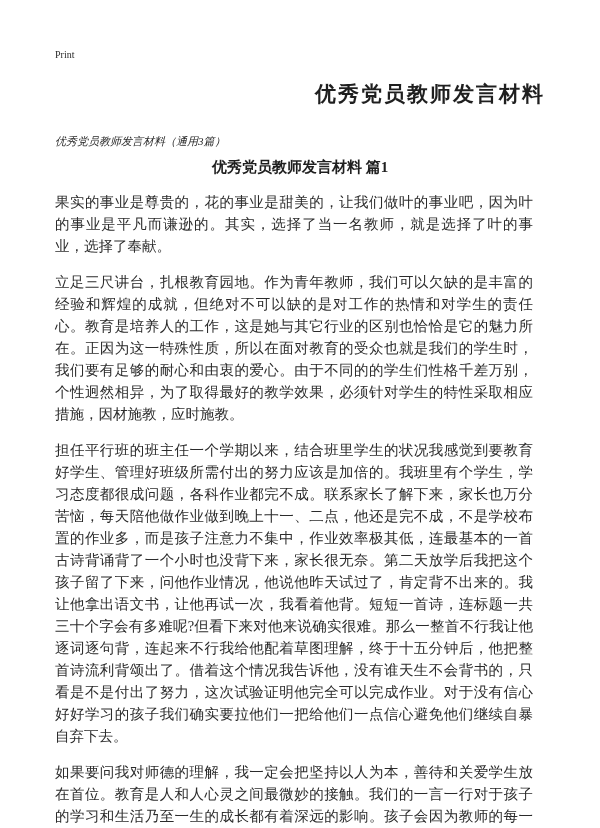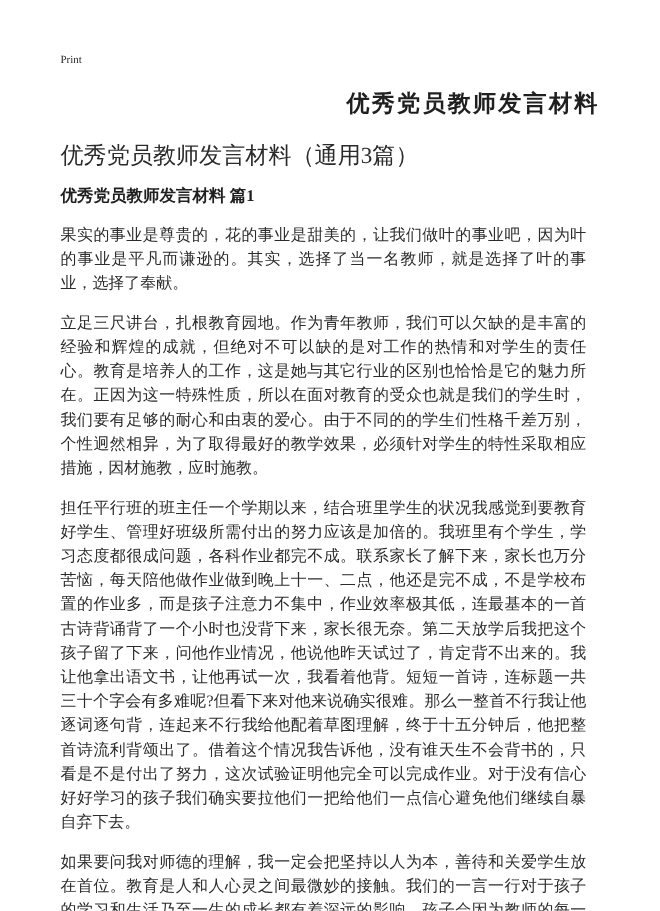--- a/index.html
+++ b/index.html
@@ -36,30 +36,32 @@
     margin: 18px 0 0 0;
     text-align: right;
     font-size: 21px;
     font-weight: bold;
     letter-spacing: 2px;
     line-height: 26px;
     color: #1f1f1f;
   }
   .doc-subtitle {
     margin: 24px 0 0 0;
-    font-size: 21px;
+    font-size: 11px;
     line-height: 20px;
     font-weight: normal;
+    font-style: italic;
   }
   .section-heading {
-    margin: 18px 0 0 0;
+    margin: 6px 0 0 0;
     font-size: 15px;
     line-height: 20px;
     font-weight: bold;
     color: #1f1f1f;
+    text-align: center;
   }
   .body-paragraph {
     margin: 14px 12px 0 0;
     font-size: 14.5px;
     line-height: 22px;
     text-align: justify;
     word-break: break-all;
     color: #2b2b2b;
   }
 </style>

